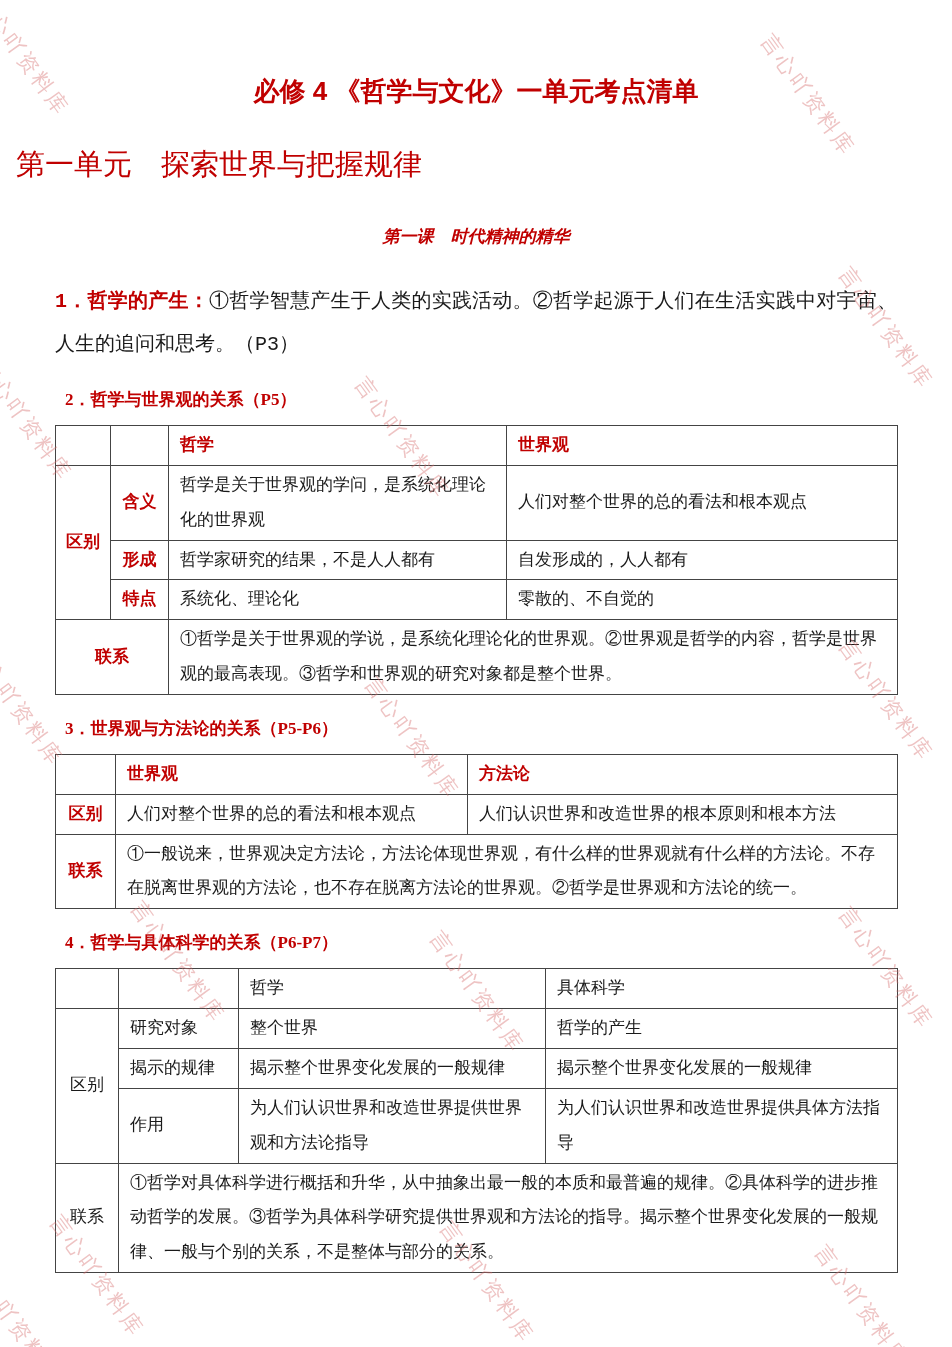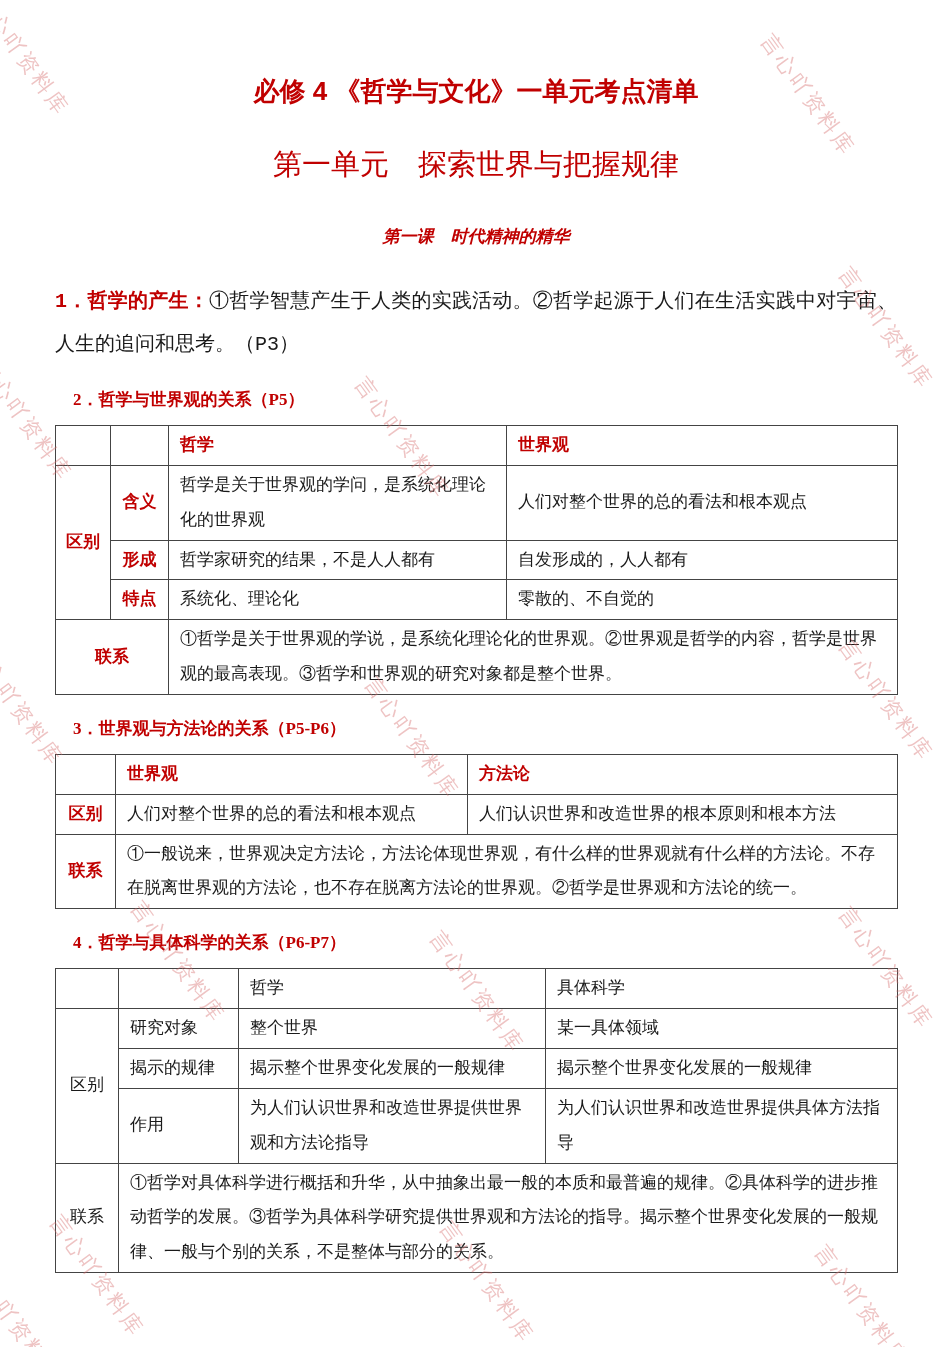--- a/index.html
+++ b/index.html
@@ -20,23 +20,23 @@
   .title{
     margin:0;
     padding-top:74px;
     text-align:center;
     font-family:"Liberation Sans","DejaVu Sans",sans-serif;
     font-size:26px;
     font-weight:bold;
     color:#c00000;
   }
   .subtitle{
-    margin:8px;
+    margin:16px;
     margin-top:36px;
-    text-align:center;
+    text-align:left;
     font-family:Liberation Mono, monospace;
     font-size:29px;
     font-weight:normal;
     color:#c00000;
   }
   .section-heading,.lesson-heading{
     margin:0;
     margin-top:42px;
     text-align:center;
     font-family:"Liberation Sans","DejaVu Sans",sans-serif;
@@ -50,21 +50,21 @@
 
   .point{
     margin:0;
     margin-top:32px;
     line-height:2.15;
     font-size:20px;
     text-align:justify;
     font-family:Liberation Mono, monospace;
   }
   .point-heading{
-    margin:12px;
+    margin:4px;
     margin-top:22px;
     margin-bottom:14px;
     font-size:17px;
     font-weight:bold;
     color:#c00000;
     padding-left:6px;
   }
 
   table.tbl{
     border-collapse:collapse;
@@ -208,21 +208,21 @@
           <tr>
             <td class="lbl"></td>
             <td class="lbl"></td>
             <td>哲学</td>
             <td>具体科学</td>
           </tr>
           <tr>
             <td class="lbl" rowspan="3">区别</td>
             <td>研究对象</td>
             <td>整个世界</td>
-            <td>某一具体领域</td>
+            <td>哲学的产生</td>
           </tr>
           <tr>
             <td>揭示的规律</td>
             <td>揭示整个世界变化发展的一般规律</td>
             <td>揭示整个世界变化发展的一般规律</td>
           </tr>
           <tr>
             <td>作用</td>
             <td>为人们认识世界和改造世界提供世界观和方法论指导</td>
             <td>为人们认识世界和改造世界提供具体方法指导</td>

